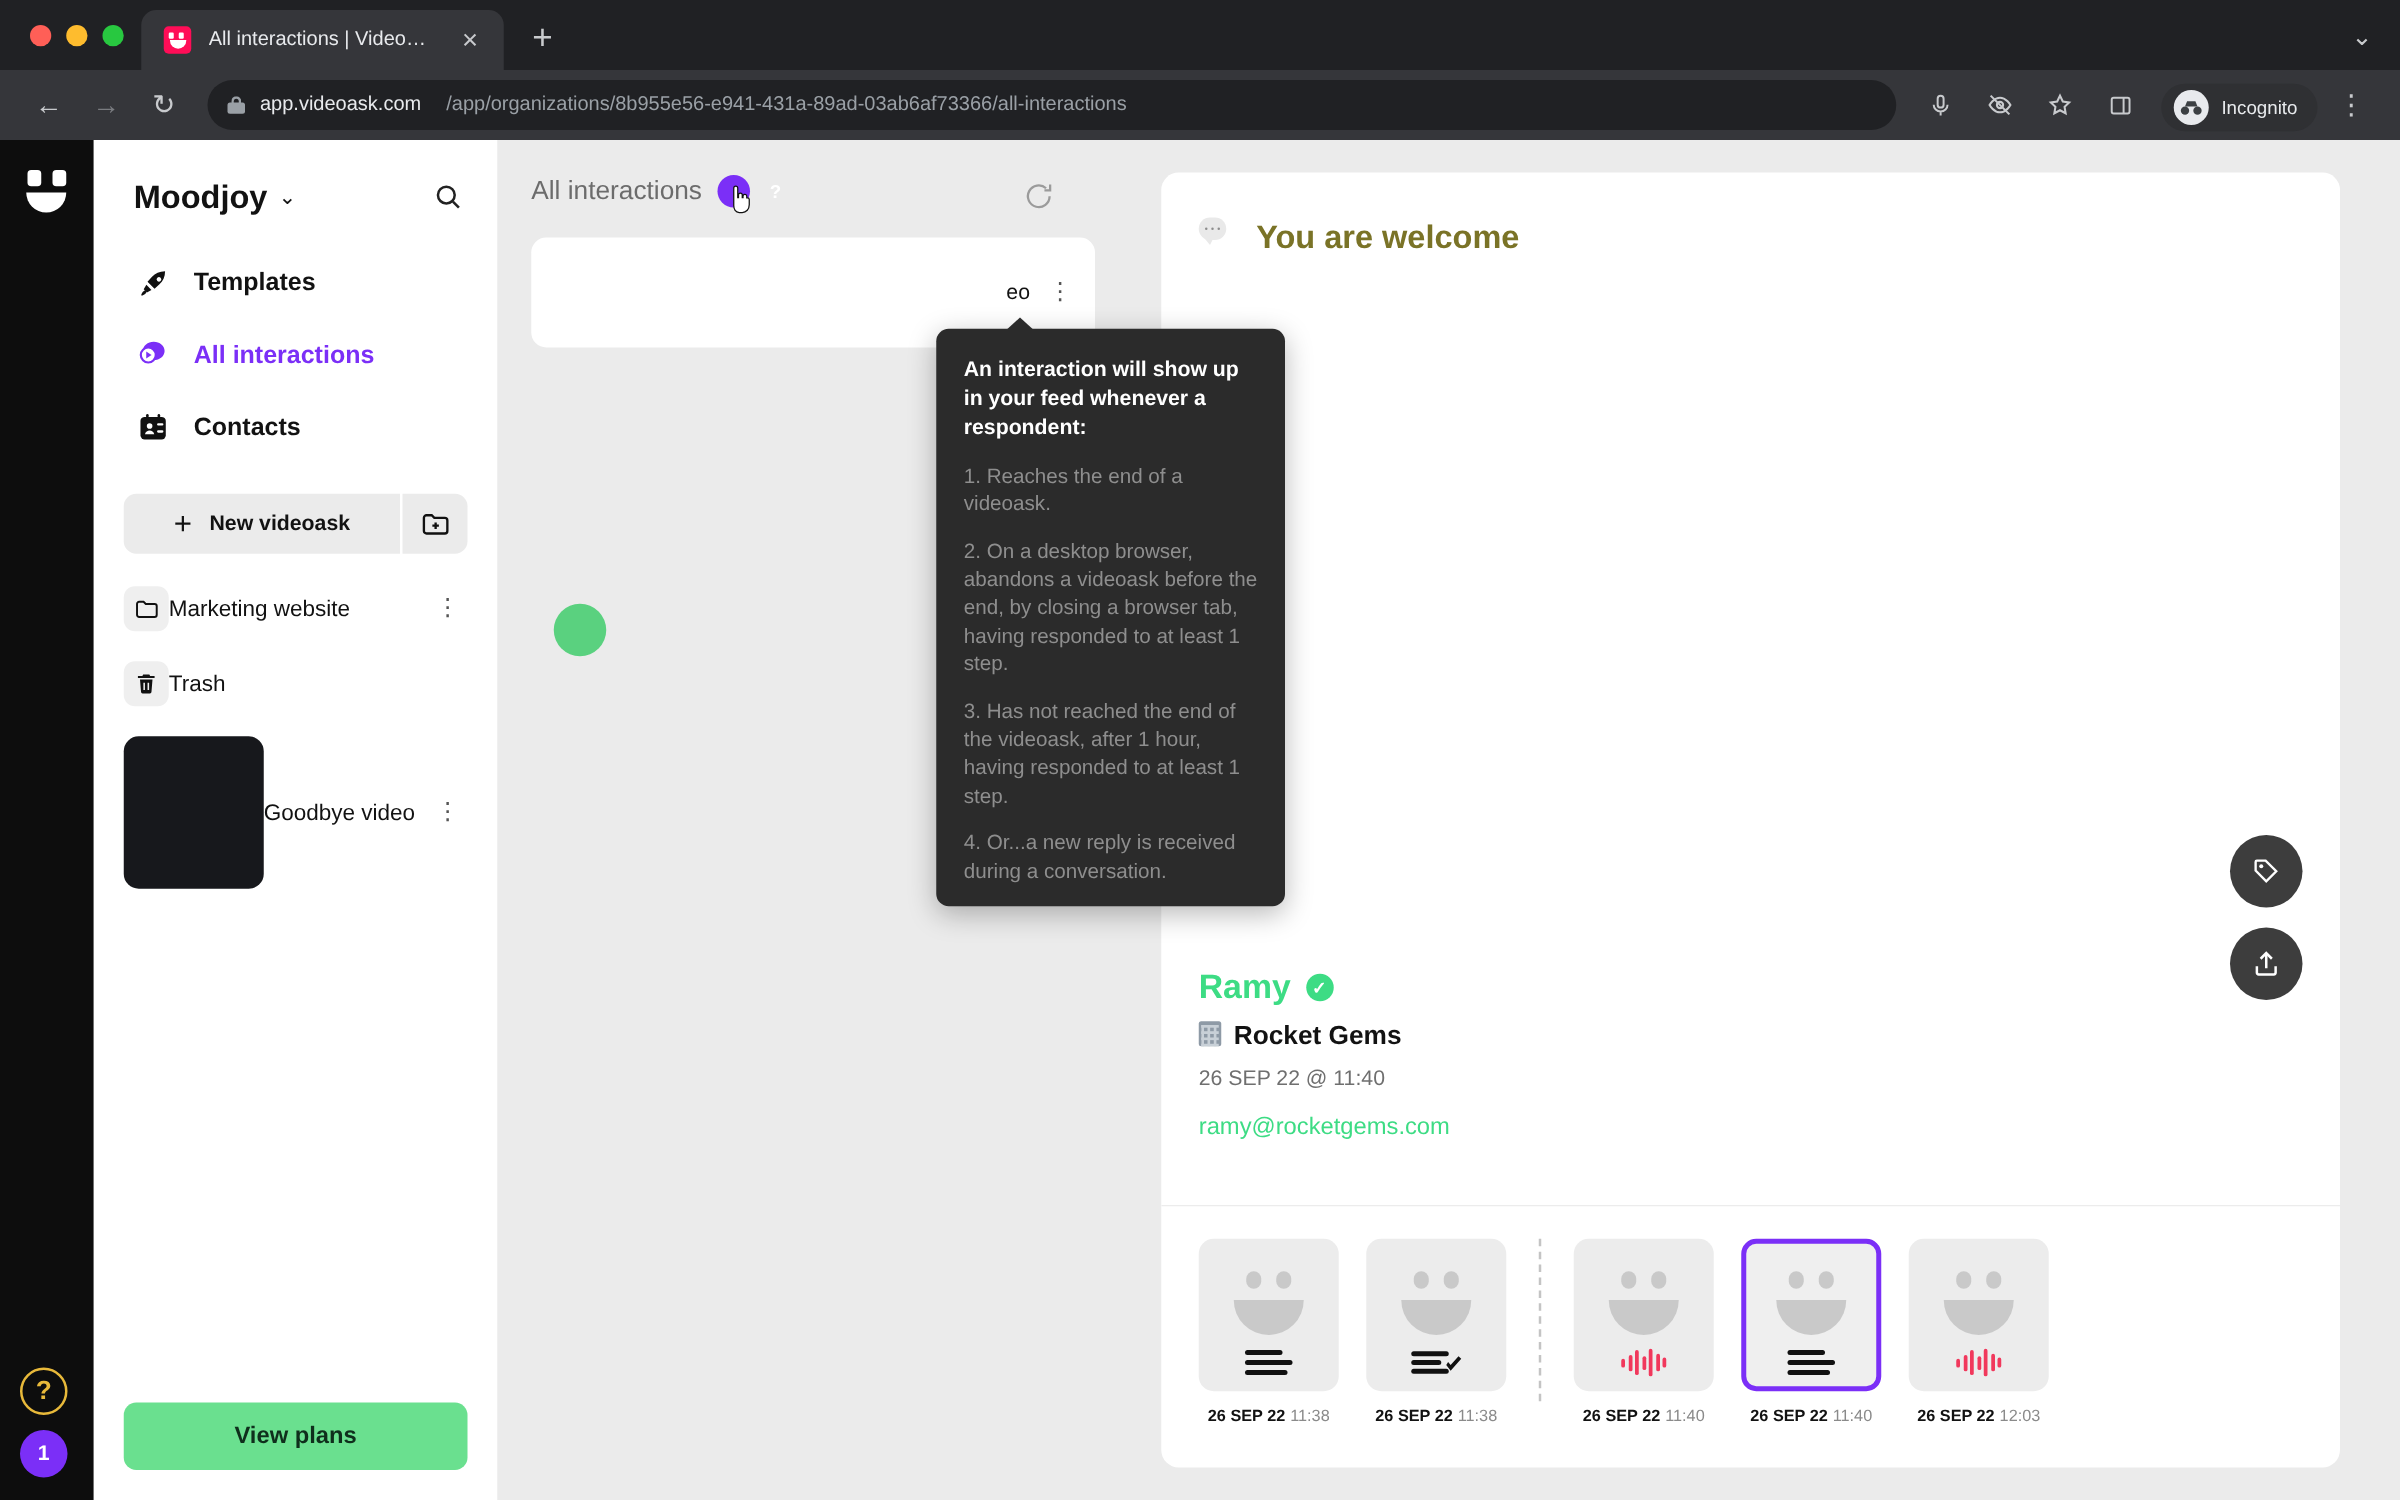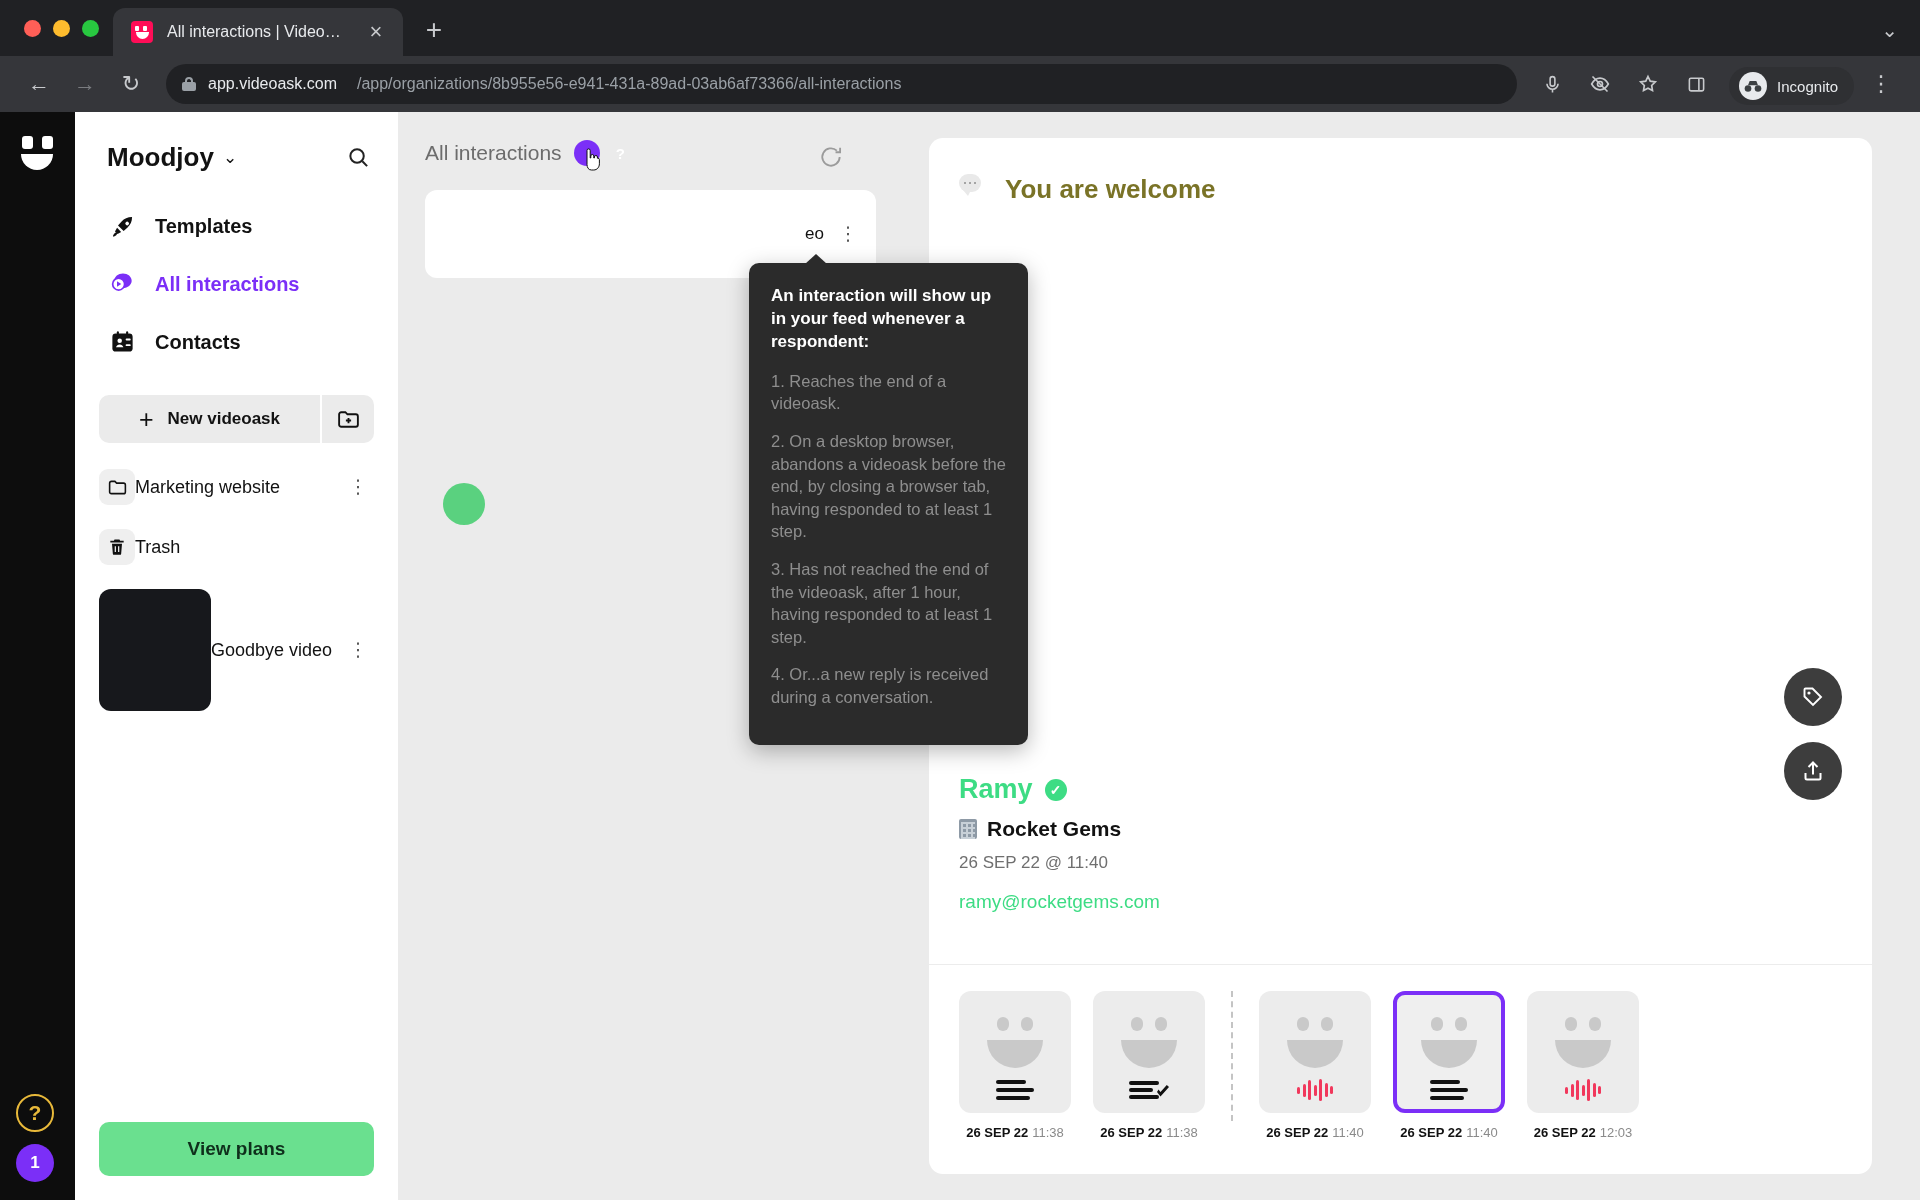--- a/index.html
+++ b/index.html
@@ -138,21 +138,21 @@
     background:#fff; border-radius: 12px; height: 88px; margin-bottom: 2px;
     display:flex; align-items:center; justify-content:flex-end; padding-right: 18px; gap: 14px;
     color:#121212; font-size: 17px;
   }
   .list-card.plain { background: transparent; }
   .avatar-sm { width: 42px; height: 42px; border-radius: 50%; background:#5ad17f; }
 
   
   .tooltip {
     position:absolute; left: 351px; top: 151px; width: 279px;
-    background: #2b2b2b; border-radius: 10px; padding: 22px 22px 36px;
+    background: #2b2b2b; border-radius: 10px; padding: 22px 22px 16px;
     box-shadow: 0 6px 22px rgba(0,0,0,.28); z-index: 40;
   }
   .tooltip:before {
     content:""; position:absolute; top: -9px; left: 56px;
     border-left: 11px solid transparent; border-right: 11px solid transparent;
     border-bottom: 10px solid #2b2b2b;
   }
   .tt-title { color:#fff; font-size: 17px; font-weight: 700; line-height: 1.35; margin-bottom: 16px; }
   .tt-p { color:#8e8e8e; font-size: 16.5px; line-height: 1.37; margin-bottom: 15px; }
   .tt-p:last-child { margin-bottom: 0; }
@@ -185,21 +185,21 @@
     background: #3ddc84; border-radius: 29px; color: #063d20;
     display:flex; align-items:center; gap: 14px; font-size: 22px; font-weight: 700;
   }
 
   .respondent { position:absolute; left: 30px; top: 636px; }
   .resp-name { font-size: 27px; font-weight: 700; color: #3ddc84; display:flex; align-items:center; gap: 12px; }
   .verified {
     width: 22px; height: 22px; border-radius:50%; background:#3ddc84; color:#fff;
     display:flex; align-items:center; justify-content:center; font-size: 14px; font-weight:700;
   }
-  .resp-company { font-size: 21px; font-weight: 700; color:#121212; margin-top: 12px; display:flex; align-items:center; gap:10px; }
+  .resp-company { font-size: 21px; font-weight: 700; color:#121212; margin-top: 12px; display:flex; gap:10px; }
   .bldg { width:18px; height:20px; background:#8e9aa6; border-radius:2px; position:relative; display:block; }
   .bldg:after { content:""; position:absolute; inset:3px 2px 0 2px;
     background-image: linear-gradient(#cfd6dd 2px, transparent 2px), linear-gradient(90deg,#cfd6dd 2px, transparent 2px);
     background-size: 5px 5px; opacity:.9; }
   .resp-date { font-size: 17px; color: #6f6f6f; margin-top: 12px; }
   .resp-email { font-size: 19px; color: #3ddc84; margin-top: 18px; }
 
   
   .strip {
     position:absolute; left: 0; right: 0; bottom: 0; height: 210px;

